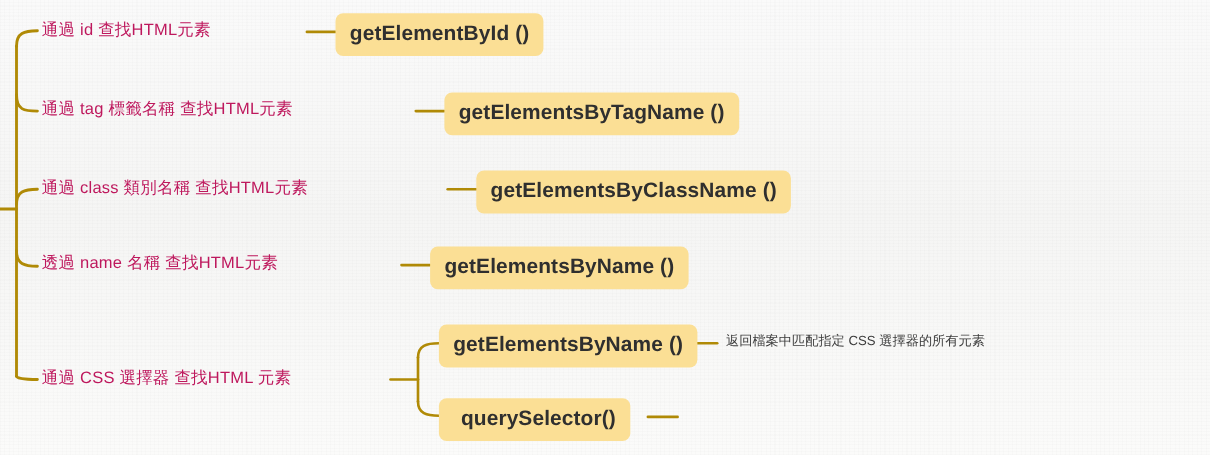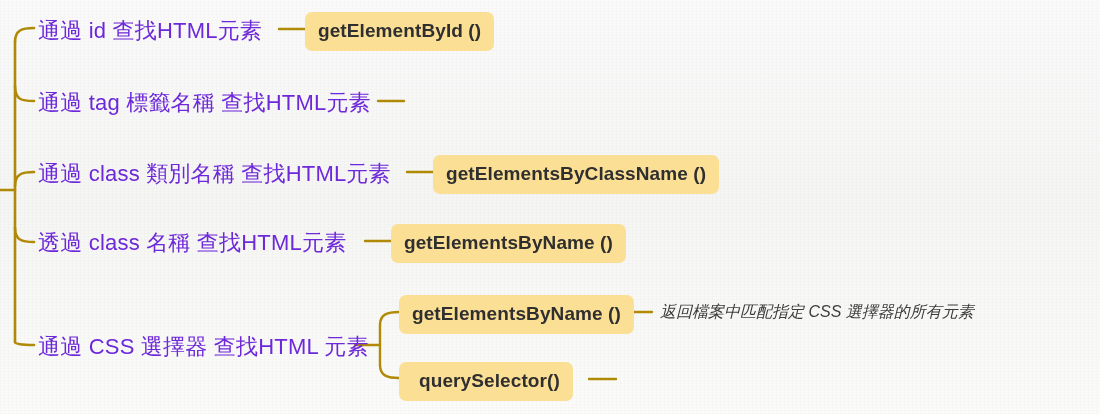--- a/index.html
+++ b/index.html
@@ -42,45 +42,44 @@
     position: absolute;
     left: 0;
     top: 0;
     width: 1100px;
     height: 414px;
     z-index: 1;
     pointer-events: none;
   }
   .node-label {
     position: absolute;
-    font-size: 22px;
-    color: #6d28d9;
+    font-size: 15px;
+    color: #be185d;
     line-height: 1;
     white-space: nowrap;
     letter-spacing: 0.2px;
   }
   .pill {
     position: absolute;
     background: #fbdf95;
     color: #2f2f2f;
     font-size: 19px;
     font-weight: bold;
     line-height: 1;
     white-space: nowrap;
     padding: 9px 13px 11px 13px;
     border-radius: 7px;
     letter-spacing: 0.1px;
   }
   .desc-label {
     position: absolute;
-    font-size: 16px;
+    font-size: 12px;
     color: #3b3b3b;
     line-height: 1;
     white-space: nowrap;
-    font-style: italic;
   }
 </style>
 </head>
 <body>
 
 <div id="paper-texture"></div>
 
 <svg class="connectors" viewBox="0 0 1100 414" xmlns="http://www.w3.org/2000/svg">
   <g fill="none" stroke="#b08a06" stroke-width="2.6" stroke-linecap="round">
 
@@ -116,25 +115,26 @@
     <path d="M 589 379 L 616 379"></path>
   </g>
 </svg>
 
 <div id="mindmap">
 
   <div class="node-label" style="left:38px; top:20px;">通過 id 查找HTML元素</div>
   <div class="pill" style="left:305px; top:12px;">getElementById ()</div>
 
   <div class="node-label" style="left:38px; top:92px;">通過 tag 標籤名稱 查找HTML元素</div>
+  <div class="pill" style="left:404px; top:84px;">getElementsByTagName ()</div>
 
   <div class="node-label" style="left:38px; top:163px;">通過 class 類別名稱 查找HTML元素</div>
   <div class="pill" style="left:433px; top:155px;">getElementsByClassName ()</div>
 
-  <div class="node-label" style="left:38px; top:232px;">透過 class 名稱 查找HTML元素</div>
+  <div class="node-label" style="left:38px; top:232px;">透過 name 名稱 查找HTML元素</div>
   <div class="pill" style="left:391px; top:224px;">getElementsByName ()</div>
 
   <div class="node-label" style="left:38px; top:336px;text-align:right;">通過 CSS 選擇器 查找HTML 元素</div>
 
   <div class="pill" style="left:399px; top:295px;">getElementsByName ()</div>
   <div class="desc-label" style="left:660px; top:304px;">返回檔案中匹配指定 CSS 選擇器的所有元素</div>
 
   <div class="pill" style="left:399px; top:362px;padding-left:20px;">querySelector()</div>
 
 </div>

